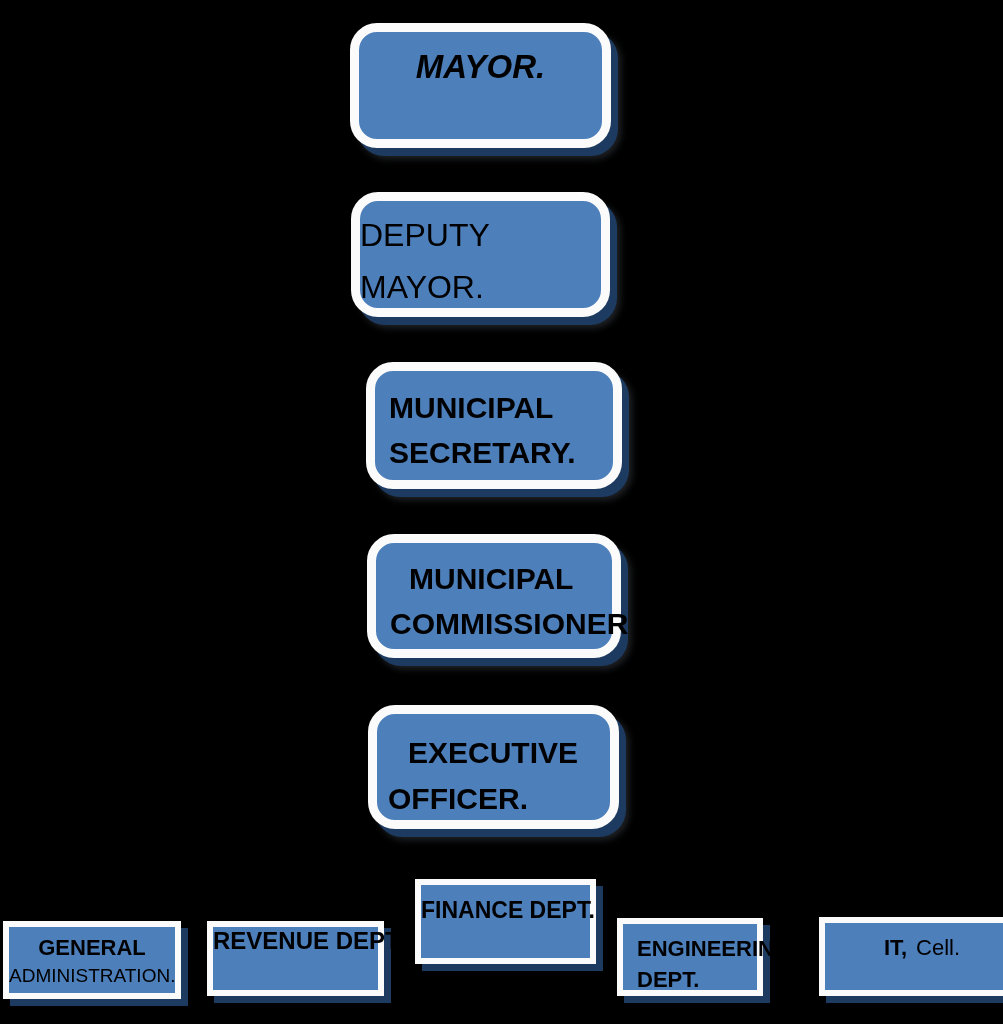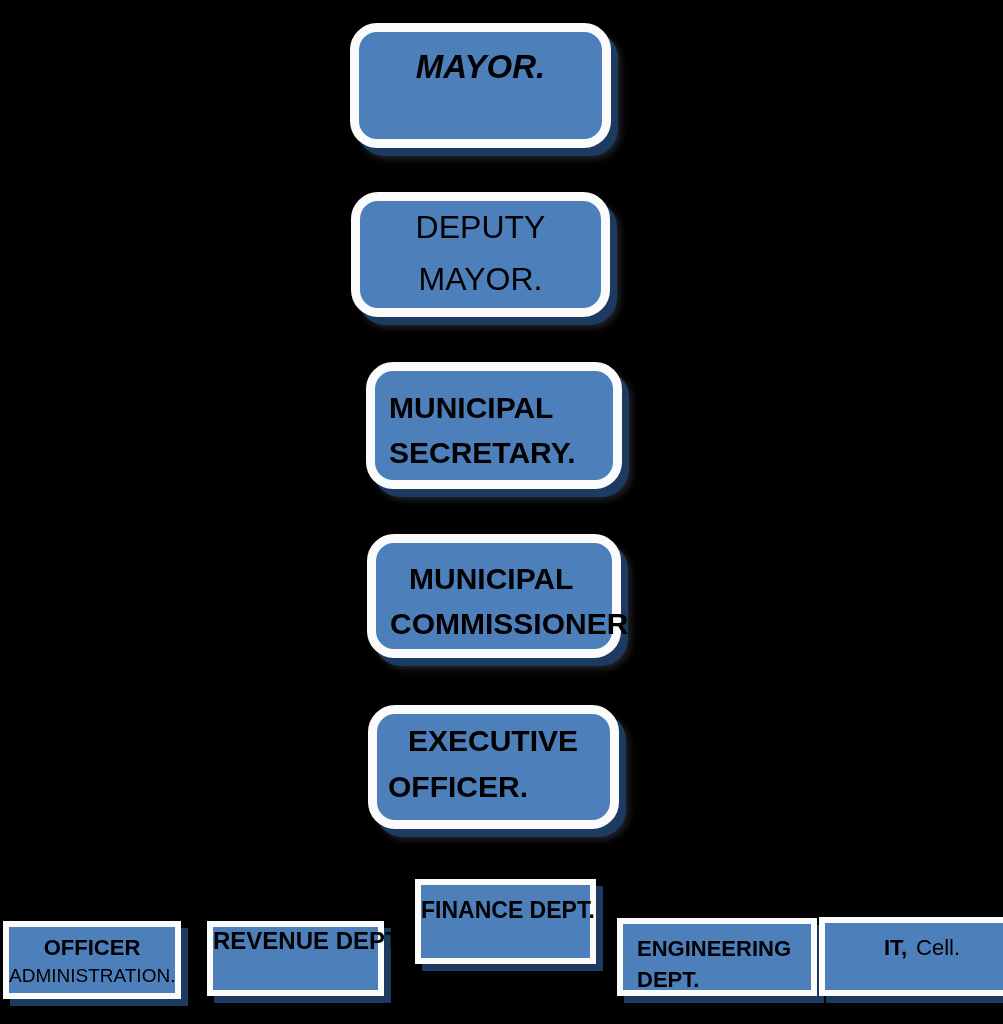--- a/index.html
+++ b/index.html
@@ -15,40 +15,40 @@
   .rounded{border-radius:27px;}
   .dept{
     border-width:6px;border-radius:0;
     box-shadow:7px 7px 0 #1d3b60;
   }
   .line{display:block;white-space:pre;}
   
   #mayor{left:350px;top:23px;width:261px;height:125px;}
   #mayor .txt{padding-top:16px;text-align:center;font-style:italic;font-weight:bold;font-size:33px;}
   #deputy{left:351px;top:192px;width:259px;height:125px;}
-  #deputy .txt{padding-top:0;text-align:center;font-weight:400;font-size:32px;line-height:52px;}
+  #deputy .txt{padding-top:8px;text-align:left;font-weight:400;font-size:32px;line-height:52px;}
   #secretary{left:366px;top:362px;width:256px;height:127px;}
   #secretary .txt{padding-top:14px;font-weight:bold;font-size:30px;line-height:45px;}
   #secretary .l0{padding-left:14px;} #secretary .l1{padding-left:14px;}
   #commissioner{left:367px;top:534px;width:254px;height:124px;}
   #commissioner .txt{padding-top:13px;font-weight:bold;font-size:30px;line-height:45px;}
   #commissioner .l0{padding-left:33px;} #commissioner .l1{padding-left:14px;}
   #executive{left:368px;top:705px;width:251px;height:124px;}
-  #executive .txt{padding-top:4px;font-weight:bold;font-size:30px;line-height:46px;}
+  #executive .txt{padding-top:16px;font-weight:bold;font-size:30px;line-height:46px;}
   #executive .l0{padding-left:31px;} #executive .l1{padding-left:11px;}
   
   #general{left:3px;top:921px;width:178px;height:78px;}
   #general .txt{padding-top:6px;text-align:center;}
   #general .l0{font-weight:bold;font-size:22px;line-height:29px;}
   #general .l1{font-weight:400;font-size:19px;line-height:27px;}
   #revenue{left:207px;top:921px;width:177px;height:75px;}
   #revenue .txt{padding-top:0;text-align:center;font-weight:bold;font-size:24px;}
   #finance{left:415px;top:879px;width:181px;height:85px;}
   #finance .txt{padding-top:12px;text-align:center;font-weight:bold;font-size:23px;}
-  #engineering{left:617px;top:918px;width:200px;height:78px;}
+  #engineering{left:617px;top:918px;width:146px;height:78px;}
   #engineering .txt{padding-top:9px;padding-left:14px;font-weight:bold;font-size:22px;line-height:31px;}
   #it{left:819px;top:917px;width:206px;height:79px;}
   #it .txt{padding-top:12px;text-align:center;font-size:22px;}
   #it .b{font-weight:bold;} #it .r{font-weight:400;margin-left:9px;}
   
   .cline{position:absolute;background:#000;}
   .tick{position:absolute;width:3px;height:16px;background:#000;}
   .arrow{position:absolute;width:0;height:0;border-left:7px solid transparent;
          border-right:7px solid transparent;border-top:10px solid #000;}
   #t1{left:479px;top:138px;} #t2{left:481px;top:309px;} #t3{left:481px;top:481px;}
@@ -128,21 +128,21 @@
 
   <div class="node rounded" id="executive">
     <div class="txt">
       <span class="line l0">EXECUTIVE</span>
       <span class="line l1">OFFICER.</span>
     </div>
   </div>
 
   <div class="node dept" id="general">
     <div class="txt">
-      <span class="line l0">OFFICER</span>
+      <span class="line l0">GENERAL</span>
       <span class="line l1">ADMINISTRATION.</span>
     </div>
   </div>
 
   <div class="node dept" id="revenue">
     <div class="txt">
       <span class="line l0">REVENUE DEPT.</span>
     </div>
   </div>
 

